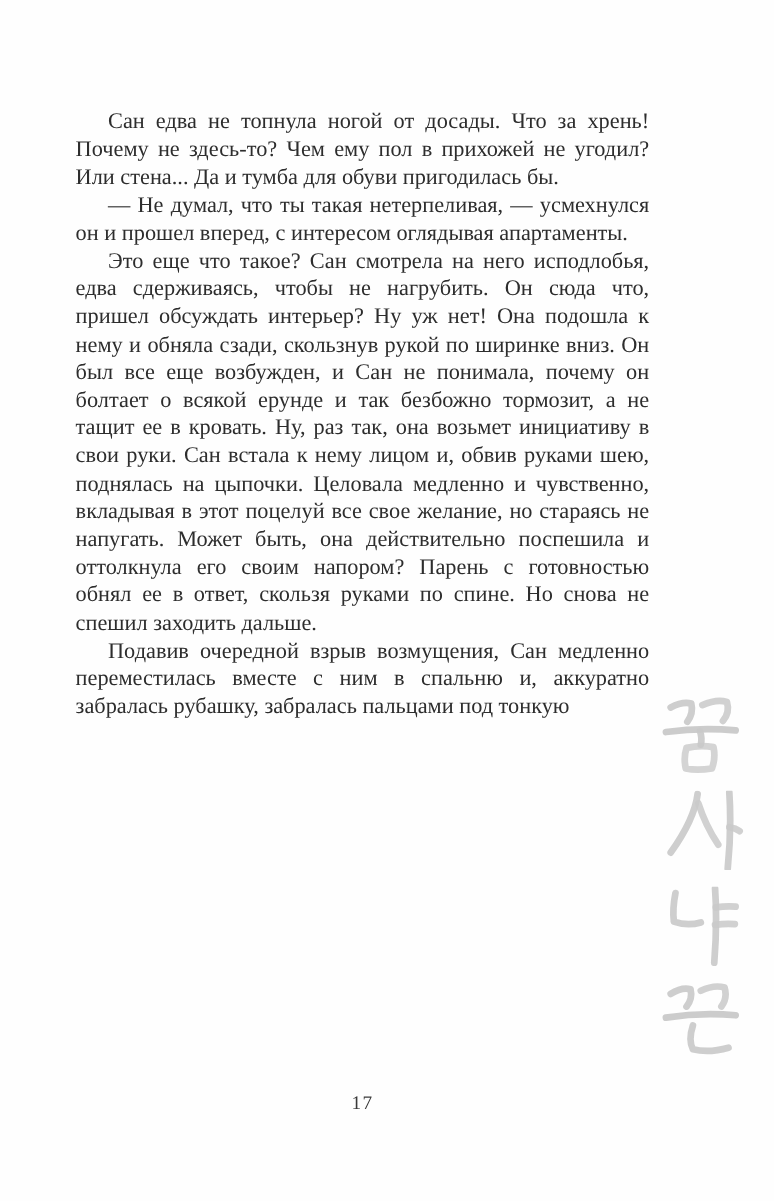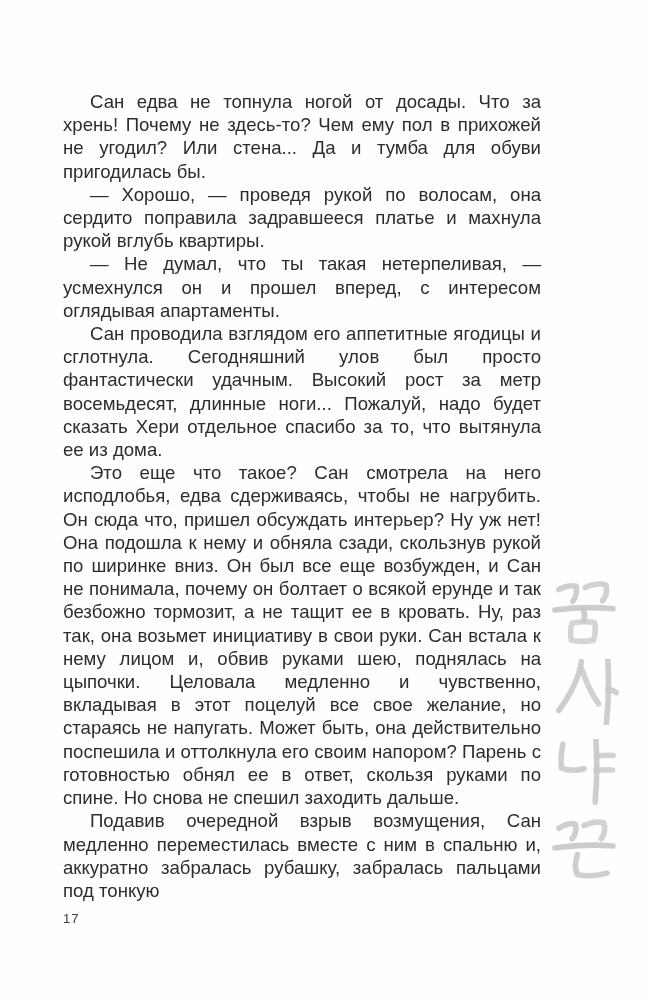--- a/index.html
+++ b/index.html
@@ -1,40 +1,41 @@
 <!DOCTYPE html>
 <html lang="ru"><head>
 <meta charset="utf-8">
 <style>
   html,body{margin:0;padding:0;background:#ffffff;}
   .page{
     position:relative;
     width:645px;height:1001px;
     background:#fefefe;
     overflow:hidden;
-    font-family:Liberation Sans, sans-serif;
+    font-family:Liberation Serif, serif;
   }
   .text-block{
     position:absolute;
     left:63px;top:90px;width:478px;
     color:#2d2d2d;
     font-size:18.6px;
     line-height:23.2px;
     text-align:justify;
     -webkit-hyphens:auto;hyphens:auto;
   }
   .text-block p{
     margin:0;
     text-indent:27px;
     text-align:justify;
   }
   .page-number{
     position:absolute;
     left:63px;width:478px;top:911px;
-    font-size:13px;
+    text-align:center;
+    font-size:16px;
     color:#3a3a3a;
     letter-spacing:1px;
   }
   .watermark{
     position:absolute;
     left:547px;top:579px;
     display:flex;
     flex-direction:column;
     gap:14px;
     pointer-events:none;
@@ -50,23 +51,21 @@
     stroke-linejoin:round;
   }
 </style>
 </head>
 <body>
 
 <div class="page">
 
   <div class="text-block" lang="ru">
       <p>Сан едва не топнула ногой от досады. Что за хрень! Почему не здесь-то? Чем ему пол в прихожей не угодил? Или стена... Да и тумба для обуви пригодилась бы.</p>
-      <p>— Хорошо, — проведя рукой по волосам, она сердито поправила задравшееся платье и махнула рукой вглубь квартиры.</p>
       <p>— Не думал, что ты такая нетерпеливая, — усмехнулся он и прошел вперед, с интересом оглядывая апартаменты.</p>
-      <p>Сан проводила взглядом его аппетитные ягодицы и сглотнула. Сегодняшний улов был просто фантастически удачным. Высокий рост за метр восемьдесят, длинные ноги... Пожалуй, надо будет сказать Хери отдельное спасибо за то, что вытянула ее из дома.</p>
       <p>Это еще что такое? Сан смотрела на него исподлобья, едва сдерживаясь, чтобы не нагрубить. Он сюда что, пришел обсуждать интерьер? Ну уж нет! Она подошла к нему и обняла сзади, скользнув рукой по ширинке вниз. Он был все еще возбужден, и Сан не понимала, почему он болтает о всякой ерунде и так безбожно тормозит, а не тащит ее в кровать. Ну, раз так, она возьмет инициативу в свои руки. Сан встала к нему лицом и, обвив руками шею, поднялась на цыпочки. Целовала медленно и чувственно, вкладывая в этот поцелуй все свое желание, но стараясь не напугать. Может быть, она действительно поспешила и оттолкнула его своим напором? Парень с готовностью обнял ее в ответ, скользя руками по спине. Но снова не спешил заходить дальше.</p>
       <p>Подавив очередной взрыв возмущения, Сан медленно переместилась вместе с ним в спальню и, аккуратно забралась рубашку, забралась пальцами под тонкую</p>
     </div>
 
   <div class="watermark">
       <svg viewBox="0 0 100 100">
         <path d="M12,16 Q27,8 38,11 Q41,23 33,34" stroke="#c9c9c9" opacity="0.9"></path>
         <path d="M52,13 Q70,5 83,9 Q87,22 78,33" stroke="#c9c9c9" opacity="0.85"></path>
         <path d="M6,47 Q50,41 94,45" stroke="#c9c9c9" opacity="0.95"></path>
         <path d="M49,46 Q52,55 50,63" stroke="#c9c9c9" opacity="0.9"></path>

